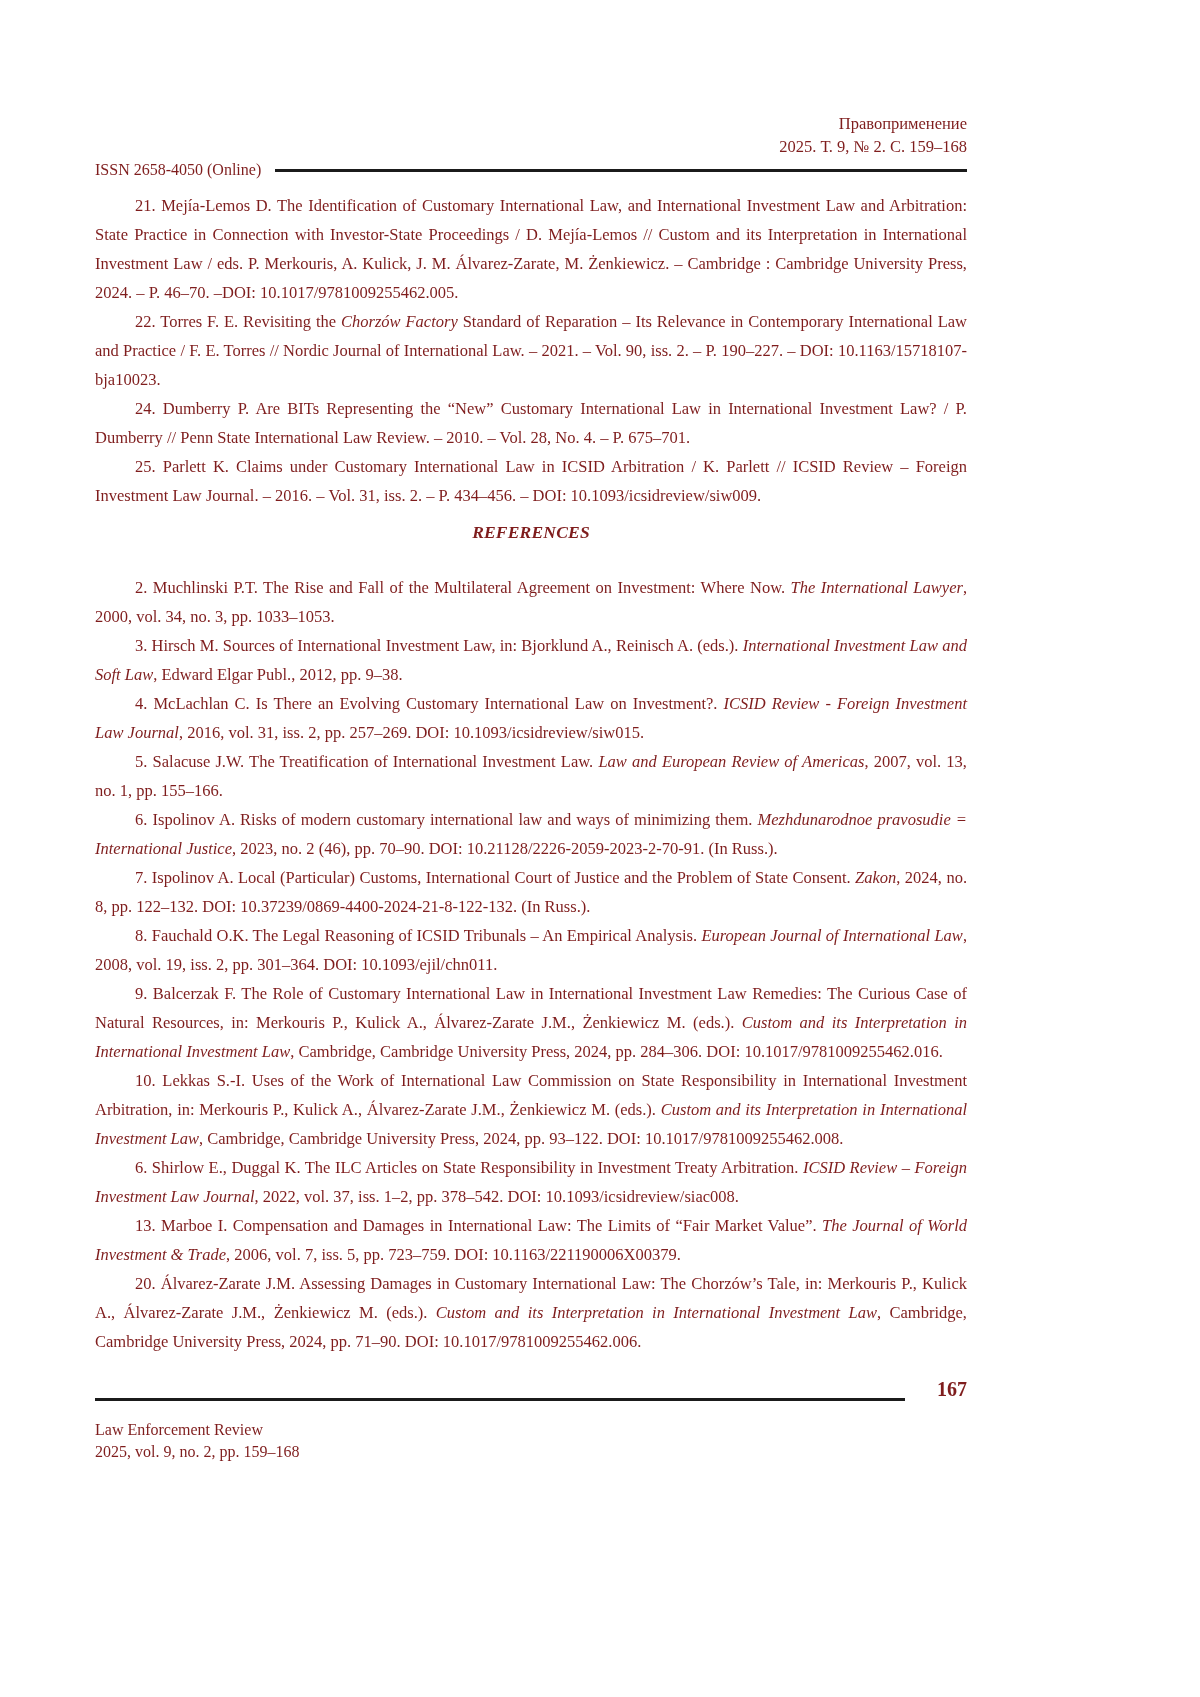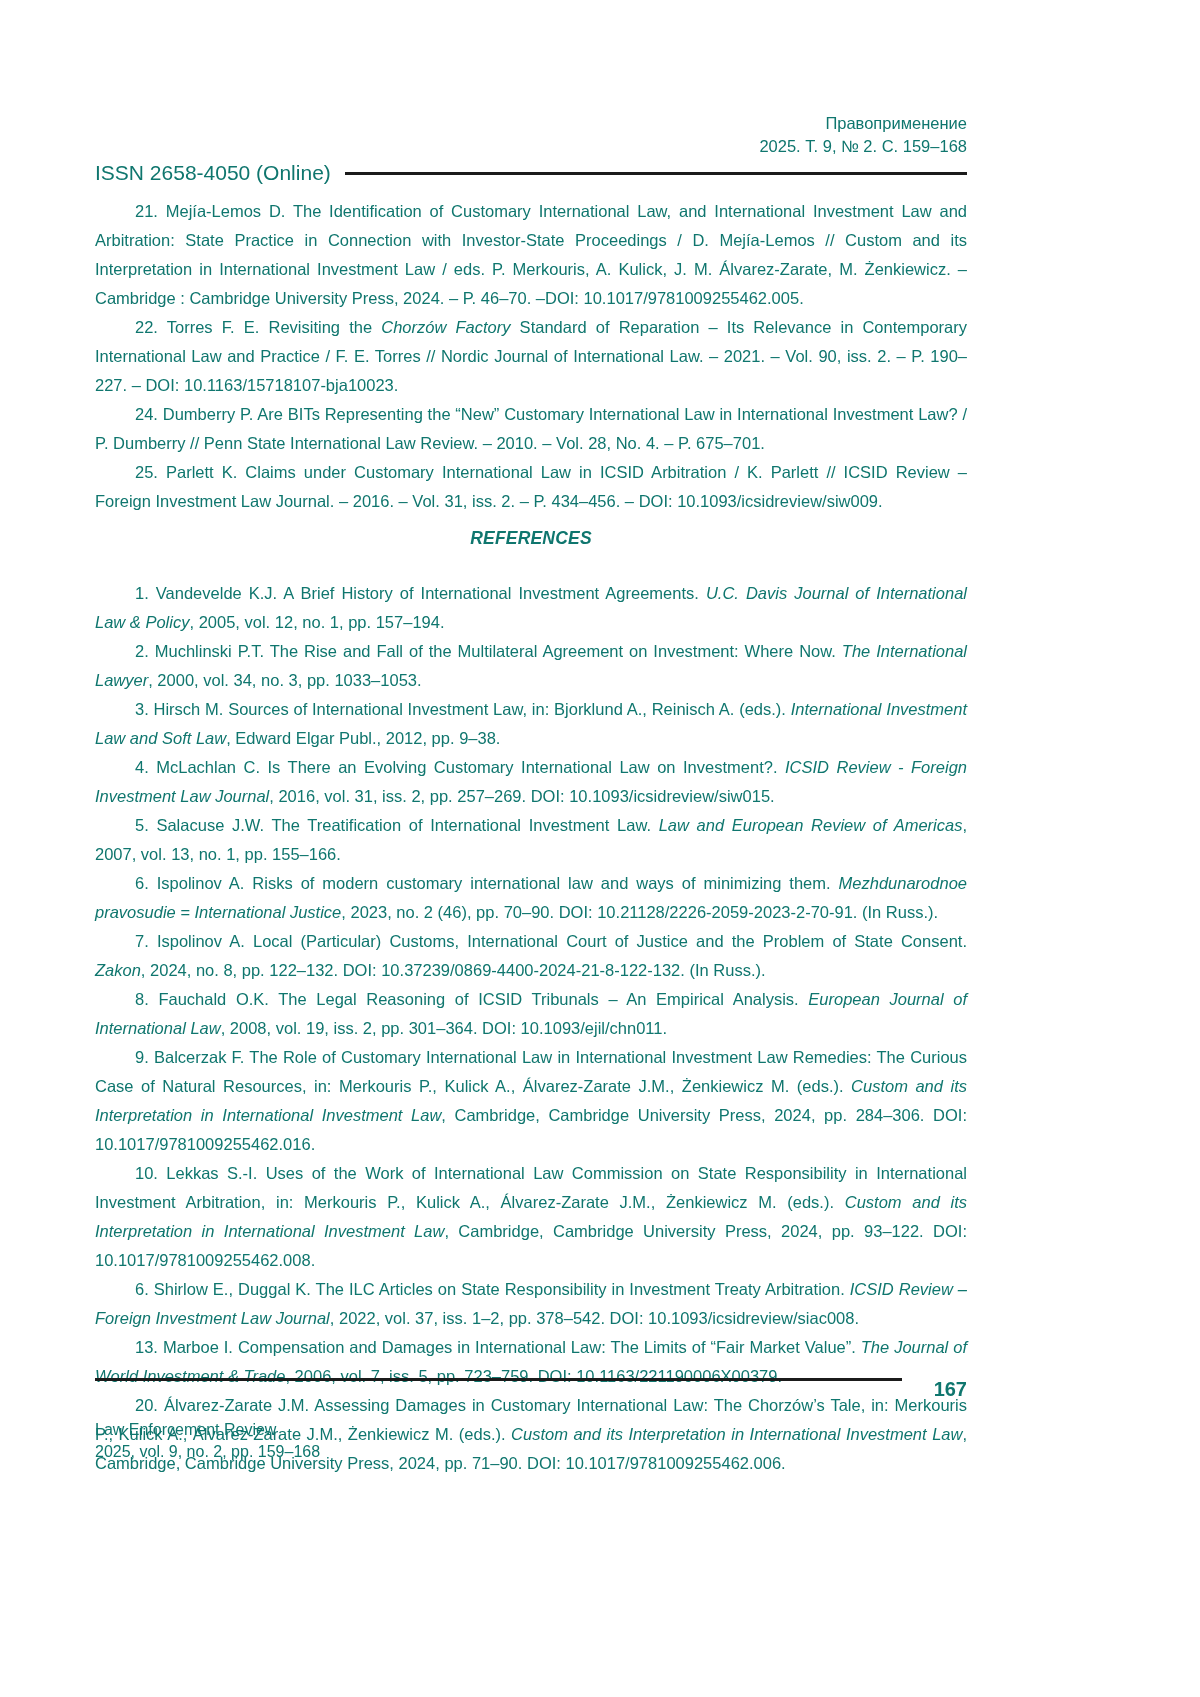--- a/index.html
+++ b/index.html
@@ -1,43 +1,43 @@
 <!DOCTYPE html>
 <html><head>
 <meta charset="utf-8">
 <style>
   html,body{margin:0;padding:0;background:#ffffff;}
   .page{
     position:relative;
     width:1200px;
     height:1697px;
     background:#ffffff;
-    font-family:Liberation Sans, sans-serif;
-    color:#0f766e;
+    font-family:Liberation Serif, serif;
+    color:#7f1d1d;
     overflow:hidden;
   }
   .content{
     position:absolute;
     left:95px;
     top:112px;
     width:872px;
   }
   .hdr-right{
     text-align:right;
     font-size:16.5px;
     line-height:23px;
   }
   .issn-row{
     display:flex;
     align-items:center;
     gap:14px;
     margin-top:3px;
   }
   .issn-row .issn{
-    font-size:21px;
+    font-size:16px;
     white-space:nowrap;
   }
   .issn-row .rule{
     flex:1;
     height:3px;
     background:#1b1b1b;
   }
   .bib{margin-top:12px;}
   p.ref{
     margin:0;
@@ -56,21 +56,21 @@
     letter-spacing:0.2px;
   }
   footer.page-footer{
     position:absolute;
     left:95px;
     width:872px;
     top:1378px;
   }
   .pageno-row{
     display:flex;
-    align-items:flex-start;
+    align-items:flex-end;
     gap:32px;
   }
   .pageno-row .rule2{
     flex:1;
     height:3px;
     background:#1b1b1b;
   }
   .pageno{
     font-weight:bold;
     font-size:20px;
@@ -104,21 +104,20 @@
           <p class="ref"><span>22. Torres F. E. Revisiting the </span><em>Chorzów Factory</em><span> Standard of Reparation – Its Relevance in Contemporary International Law and Practice / F. E. Torres // Nordic Journal of International Law. – 2021. – Vol. 90, iss. 2. – P. 190–227. – DOI: 10.1163/15718107-bja10023.</span></p>
           <p class="ref"><span>24. Dumberry P. Are BITs Representing the “New” Customary International Law in International Investment Law? / P. Dumberry // Penn State International Law Review. – 2010. – Vol. 28, No. 4. – P. 675–701.</span></p>
           <p class="ref"><span>25. Parlett K. Claims under Customary International Law in ICSID Arbitration / K. Parlett // ICSID Review – Foreign Investment Law Journal. – 2016. – Vol. 31, iss. 2. – P. 434–456. – DOI: 10.1093/icsidreview/siw009.</span></p>
         </div>
     </section>
 
     <h2 class="refs-heading">REFERENCES</h2>
 
     <section>
       <div id="ref-list">
-          <p class="ref"><span>1. Vandevelde K.J. A Brief History of International Investment Agreements. </span><em>U.C. Davis Journal of International Law &amp; Policy</em><span>, 2005, vol. 12, no. 1, pp. 157–194.</span></p>
           <p class="ref"><span>2. Muchlinski P.T. The Rise and Fall of the Multilateral Agreement on Investment: Where Now. </span><em>The International Lawyer</em><span>, 2000, vol. 34, no. 3, pp. 1033–1053.</span></p>
           <p class="ref"><span>3. Hirsch M. Sources of International Investment Law, in: Bjorklund A., Reinisch A. (eds.). </span><em>International Investment Law and Soft Law</em><span>, Edward Elgar Publ., 2012, pp. 9–38.</span></p>
           <p class="ref"><span>4. McLachlan C. Is There an Evolving Customary International Law on Investment?. </span><em>ICSID Review - Foreign Investment Law Journal</em><span>, 2016, vol. 31, iss. 2, pp. 257–269. DOI: 10.1093/icsidreview/siw015.</span></p>
           <p class="ref"><span>5. Salacuse J.W. The Treatification of International Investment Law. </span><em>Law and European Review of Americas</em><span>, 2007, vol. 13, no. 1, pp. 155–166.</span></p>
           <p class="ref"><span>6. Ispolinov A. Risks of modern customary international law and ways of minimizing them. </span><em>Mezhdunarodnoe pravosudie = International Justice</em><span>, 2023, no. 2 (46), pp. 70–90. DOI: 10.21128/2226-2059-2023-2-70-91. (In Russ.).</span></p>
           <p class="ref"><span>7. Ispolinov A. Local (Particular) Customs, International Court of Justice and the Problem of State Consent. </span><em>Zakon</em><span>, 2024, no. 8, pp. 122–132. DOI: 10.37239/0869-4400-2024-21-8-122-132. (In Russ.).</span></p>
           <p class="ref"><span>8. Fauchald O.K. The Legal Reasoning of ICSID Tribunals – An Empirical Analysis. </span><em>European Journal of International Law</em><span>, 2008, vol. 19, iss. 2, pp. 301–364. DOI: 10.1093/ejil/chn011.</span></p>
           <p class="ref"><span>9. Balcerzak F. The Role of Customary International Law in International Investment Law Remedies: The Curious Case of Natural Resources, in: Merkouris P., Kulick A., Álvarez-Zarate J.M., Żenkiewicz M. (eds.). </span><em>Custom and its Interpretation in International Investment Law</em><span>, Cambridge, Cambridge University Press, 2024, pp. 284–306. DOI: 10.1017/9781009255462.016.</span></p>
           <p class="ref"><span>10. Lekkas S.-I. Uses of the Work of International Law Commission on State Responsibility in International Investment Arbitration, in: Merkouris P., Kulick A., Álvarez-Zarate J.M., Żenkiewicz M. (eds.). </span><em>Custom and its Interpretation in International Investment Law</em><span>, Cambridge, Cambridge University Press, 2024, pp. 93–122. DOI: 10.1017/9781009255462.008.</span></p>
           <p class="ref"><span>6. Shirlow E., Duggal K. The ILC Articles on State Responsibility in Investment Treaty Arbitration. </span><em>ICSID Review – Foreign Investment Law Journal</em><span>, 2022, vol. 37, iss. 1–2, pp. 378–542. DOI: 10.1093/icsidreview/siac008.</span></p>

